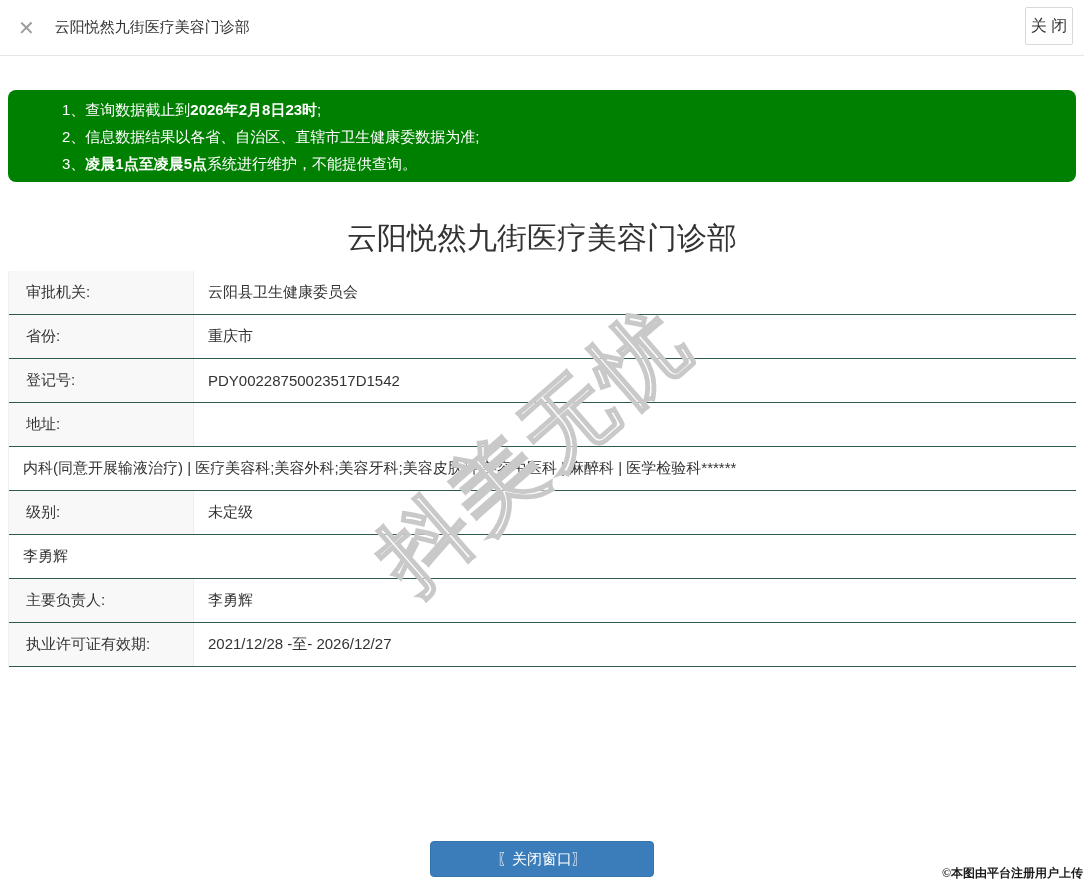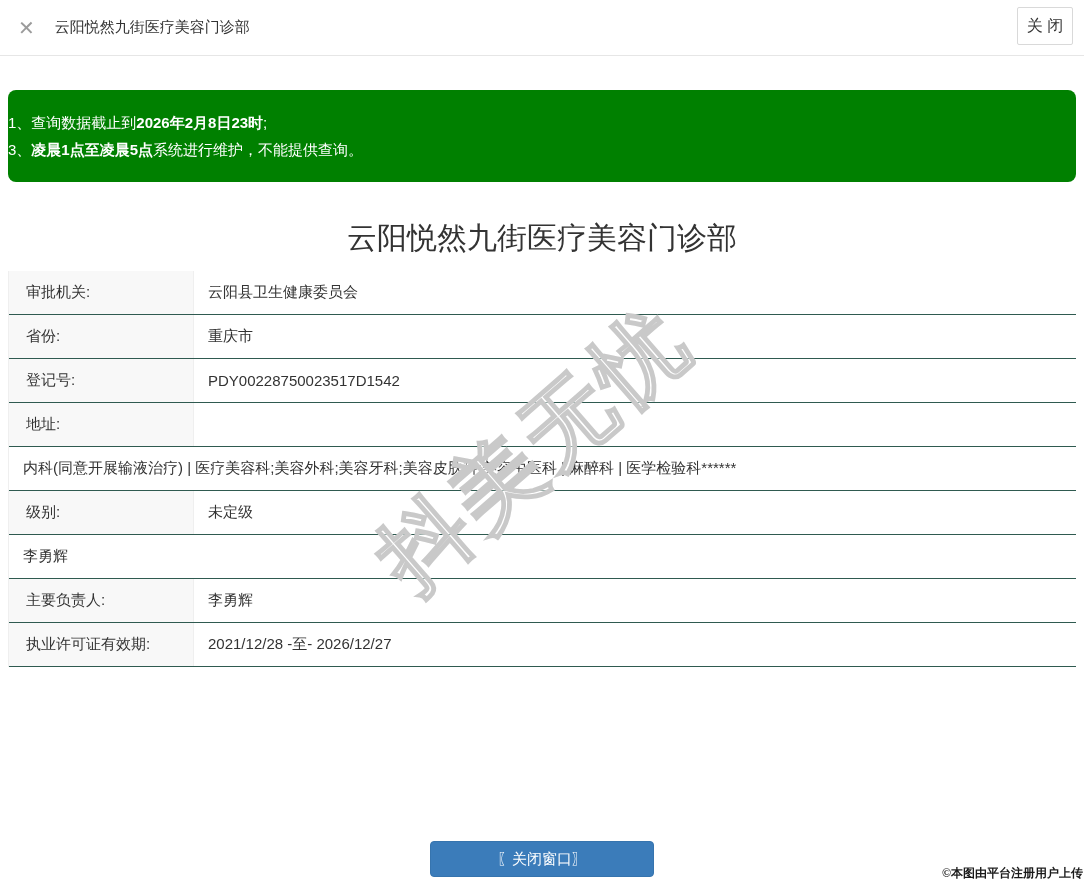--- a/index.html
+++ b/index.html
@@ -34,21 +34,21 @@
   }
   .topbar-title {
     margin-left: 20px;
     font-size: 15px;
     color: #333;
   }
   .close-btn {
     position: absolute;
     right: 11px;
     top: 7px;
-    width: 56px;
+    width: 48px;
     height: 38px;
     background: #fff;
     border: 1px solid #d9d9d9;
     border-radius: 2px;
     font-size: 16px;
     color: #333;
     font-family: inherit;
     display: flex;
     align-items: center;
     justify-content: center;
@@ -61,20 +61,21 @@
     top: 90px;
     left: 8px;
     right: 8px;
     height: 92px;
     background: #008000;
     border-radius: 8px;
     color: #ffffff;
     display: flex;
     flex-direction: column;
     justify-content: center;
+    padding-left: 54px;
     font-size: 15px;
     line-height: 27px;
   }
   .notice b { font-weight: 700; }
 
   
   .main-title {
     position: absolute;
     top: 218px;
     left: 0;
@@ -176,20 +177,21 @@
 <div class="page">
 
   <div class="topbar">
     <span class="close-x">✕</span>
     <span class="topbar-title">云阳悦然九街医疗美容门诊部</span>
     <button class="close-btn">关 闭</button>
   </div>
 
   <div class="notice">
     <div><span>1、查询数据截止到</span><b>2026年2月8日23时</b><span>;</span></div>
+    <div><span>2、信息数据结果以各省、自治区、直辖市卫生健康委数据为准;</span><b></b><span></span></div>
     <div><span>3、</span><b>凌晨1点至凌晨5点</b><span>系统进行维护，不能提供查询。</span></div>
   </div>
 
   <h1 class="main-title">云阳悦然九街医疗美容门诊部</h1>
 
   <div class="info-table">
     <div class="info-row">
       <div class="info-label">审批机关:</div>
       <div class="info-value">云阳县卫生健康委员会</div>
     </div>

